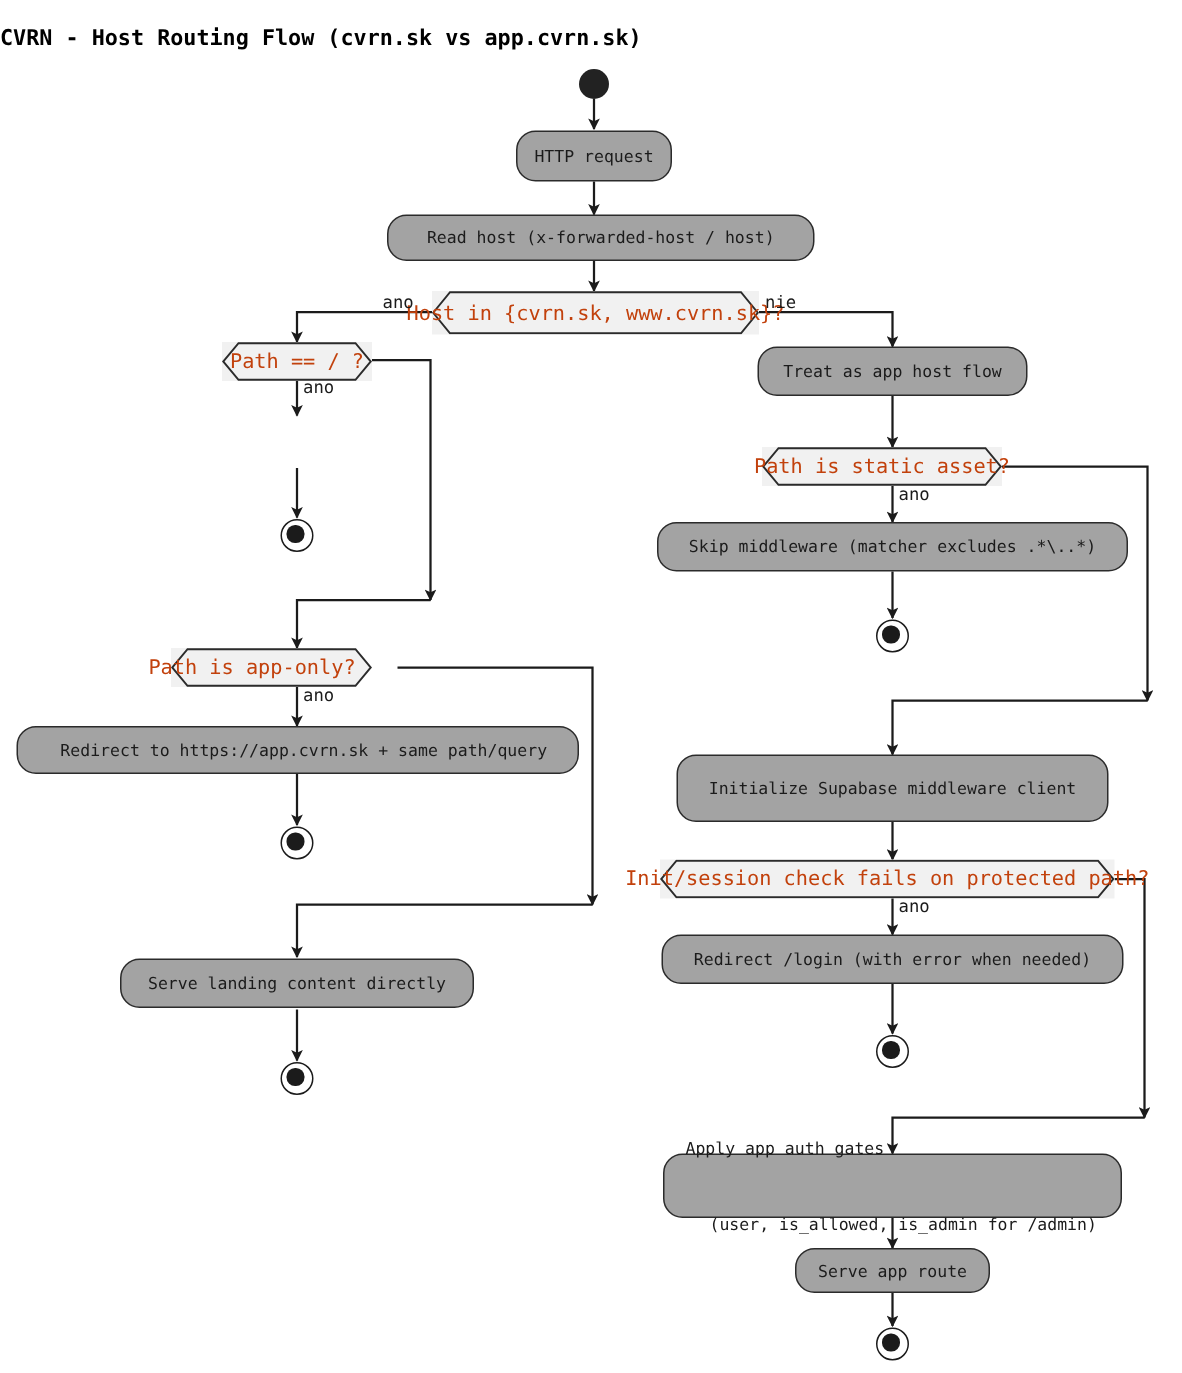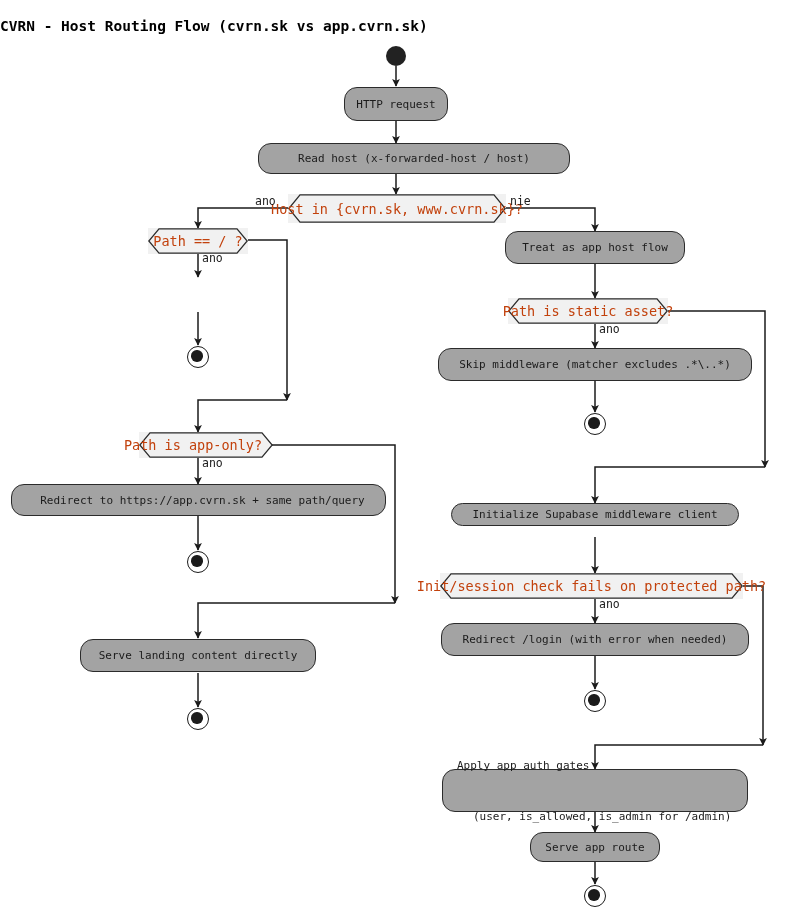--- a/index.html
+++ b/index.html
@@ -178,21 +178,21 @@
       <path d="M 595,812 L 595,832"></path>
 
       <path d="M 595,862 L 595,884"></path>
     </g>
   </svg>
 
   <div class="start-node" style="left:386px; top:46px;"></div>
 
   <div class="node action" style="left:344px; top:87px; width:104px; height:34px;">HTTP request</div>
 
-  <div class="node action" style="left:258px; top:143px; width:312px; height:31px;">Read host (x-forwarded-host / host)</div>
+  <div class="node action" style="left:258px; top:143px; width:285px; height:31px;">Read host (x-forwarded-host / host)</div>
 
   <div class="node decision" style="left:288px; top:194px; width:218px; height:29px;">
     <svg class="dec-shape" width="218" height="29" viewBox="0 0 218 29" xmlns="http://www.w3.org/2000/svg">
       <polygon points="12,0.8 206,0.8 217.2,14.5 206,28.2 12,28.2 0.8,14.5" fill="#F1F1F1" stroke="#2b2b2b" stroke-width="1.3"></polygon>
     </svg>
     <span class="dec-inner">Host in {cvrn.sk, www.cvrn.sk}?</span>
   </div>
 
   <div class="edge-label" style="left:255px; top:194px;">ano</div>
   <div class="edge-label" style="left:510px; top:194px;">nie</div>
@@ -202,21 +202,21 @@
       <polygon points="11,0.8 89,0.8 99.2,13 89,25.2 11,25.2 0.8,13" fill="#F1F1F1" stroke="#2b2b2b" stroke-width="1.3"></polygon>
     </svg>
     <span class="dec-inner">Path == / ?</span>
   </div>
 
   <div class="edge-label" style="left:202px; top:251px;">ano</div>
 
 
   <div class="end-node" style="left:187px; top:346px;"></div>
 
-  <div class="node decision" style="left:139px; top:432px; width:108px; height:26px;justify-content:center;">
+  <div class="node decision" style="left:114px; top:432px; width:108px; height:26px;justify-content:center;">
     <svg class="dec-shape" width="134" height="26" viewBox="0 0 134 26" xmlns="http://www.w3.org/2000/svg">
       <polygon points="11,0.8 123,0.8 133.2,13 123,25.2 11,25.2 0.8,13" fill="#F1F1F1" stroke="#2b2b2b" stroke-width="1.3"></polygon>
     </svg>
     <span class="dec-inner">Path is app-only?</span>
   </div>
 
   <div class="edge-label" style="left:202px; top:456px;">ano</div>
 
   <div class="node action" style="left:11px; top:484px; width:375px; height:32px;padding-left:20px;">Redirect to https://app.cvrn.sk + same path/query</div>
 
@@ -234,21 +234,21 @@
     </svg>
     <span class="dec-inner">Path is static asset?</span>
   </div>
 
   <div class="edge-label" style="left:599px; top:322px;">ano</div>
 
   <div class="node action" style="left:438px; top:348px; width:314px; height:33px;">Skip middleware (matcher excludes .*\..*)</div>
 
   <div class="end-node" style="left:584px; top:413px;"></div>
 
-  <div class="node action" style="left:451px; top:503px; width:288px; height:23px;">Initialize Supabase middleware client</div>
+  <div class="node action" style="left:451px; top:503px; width:288px; height:45px;">Initialize Supabase middleware client</div>
 
   <div class="node decision" style="left:440px; top:573px; width:303px; height:26px;">
     <svg class="dec-shape" width="303" height="26" viewBox="0 0 303 26" xmlns="http://www.w3.org/2000/svg">
       <polygon points="11,0.8 292,0.8 302.2,13 292,25.2 11,25.2 0.8,13" fill="#F1F1F1" stroke="#2b2b2b" stroke-width="1.3"></polygon>
     </svg>
     <span class="dec-inner">Init/session check fails on protected path?</span>
   </div>
 
   <div class="edge-label" style="left:599px; top:597px;">ano</div>
 

